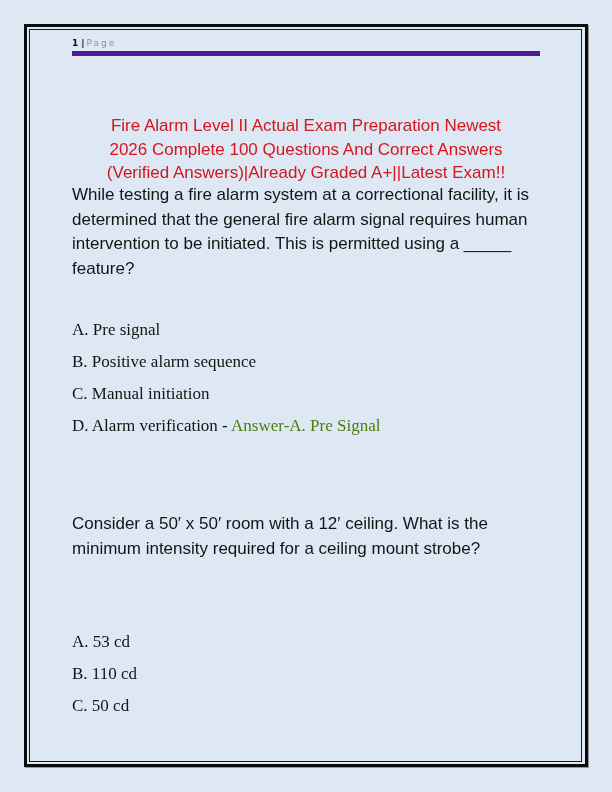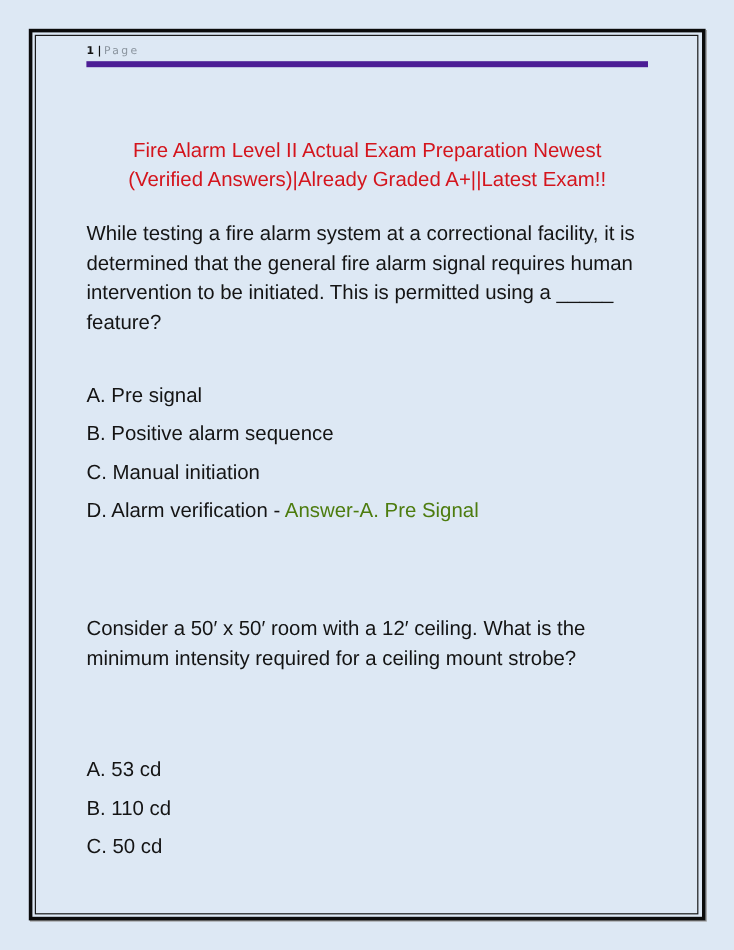--- a/index.html
+++ b/index.html
@@ -73,38 +73,40 @@
       position: absolute;
       left: 72px;
       width: 480px;
       font-size: 17px;
       color: #141414;
     }
     .options .opt {
       height: 32px;
       line-height: 24px;
       white-space: nowrap;
+      font-family: Liberation Serif, serif;
     }
     .opts1 { top: 318px; }
     .opts2 { top: 630px; }
     .answer { color: #4d7c0f; margin-top: 40px; }
     .ref { color: #d4151d; }
   </style>
 </head>
 <body>
 
 <div class="page-border-outer"></div>
 <div class="page-border-inner"></div>
 
 <div class="header">
   <span class="pnum">1</span><span class="sep">|</span><span class="plabel">Page</span>
 </div>
 
 <div class="title">
   <div>Fire Alarm Level II Actual Exam Preparation Newest</div>
+  <div>2026 Complete 100 Questions And Correct Answers</div>
   <div>(Verified Answers)|Already Graded A+||Latest Exam!!</div>
 </div>
 
 <div class="q-text q1">While testing a fire alarm system at a correctional facility, it is determined that the general fire alarm signal requires human intervention to be initiated. This is permitted using a _____ feature?</div>
 
 <div class="options opts1">
   <div class="opt">A. Pre signal</div>
   <div class="opt">B. Positive alarm sequence</div>
   <div class="opt">C. Manual initiation</div>
   <div class="opt"><span>D. Alarm verification - </span><span class="answer">Answer-A. Pre Signal</span></div>

